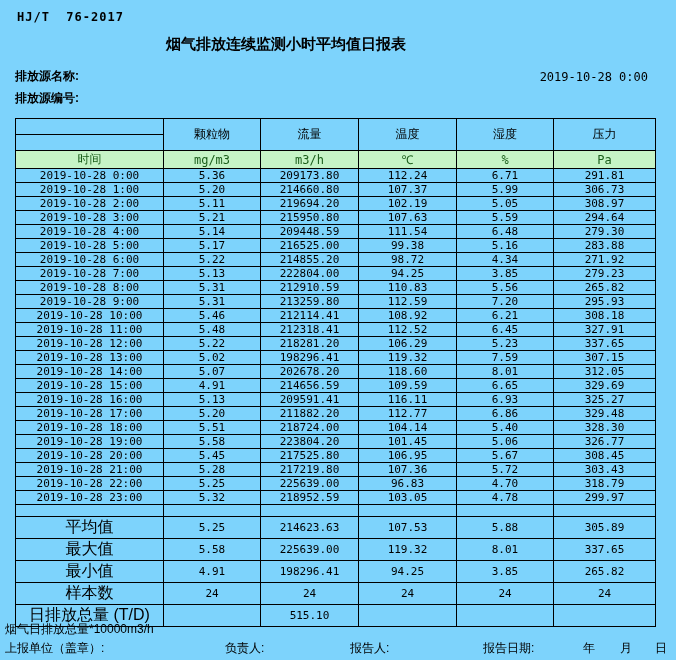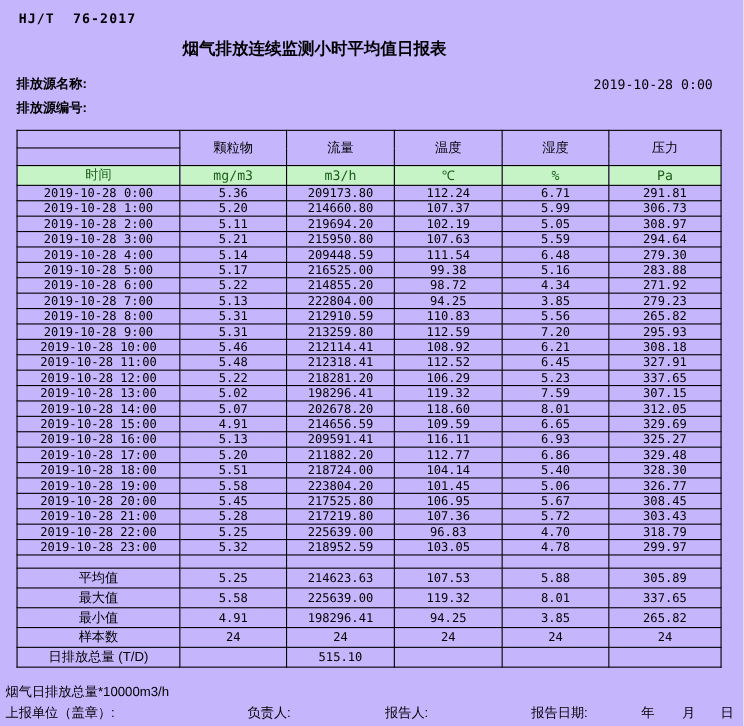--- a/index.html
+++ b/index.html
@@ -1,21 +1,21 @@
 <!DOCTYPE html>
 <html style="--green-band: #c6f4c6; --green-text: #1b5e1b;"><head>
 <meta charset="utf-8">
 <style>
   * { margin: 0; padding: 0; box-sizing: border-box; }
   html, body { background: #ffffff; }
   #page {
     position: relative;
     width: 676px;
     height: 660px;
-    background: #c4b5fd;
+    background: #7dd3fc;
     font-family: "Liberation Sans", "DejaVu Sans", sans-serif;
     color: #000000;
     overflow: hidden;
   }
   .std-no {
     position: absolute; top: 10px; left: 17px;
     font-size: 12px; font-weight: bold;
     font-family: "DejaVu Sans Mono", monospace;
     letter-spacing: 1px; white-space: pre;
   }
@@ -46,21 +46,21 @@
   tr.green-row td {
     height: 14px;
     background: var(--green-band, #c6f4c6);
     color: var(--green-text, #1b5e1b);
     font-size: 12px;
   }
   tr.green-row td.time-hd { font-size: 12px; font-family: "Liberation Sans", "DejaVu Sans", sans-serif; }
   tbody.data tr td { height: 13.7px; }
   tr.spacer td { height: 12px; }
   tbody.summary tr td { height: 14px; }
-  tbody.summary tr td:first-child { font-family: "Liberation Sans", "DejaVu Sans", sans-serif; font-size: 12px; }
+  tbody.summary tr td:first-child { font-family: "Liberation Sans", "DejaVu Sans", sans-serif; font-size: 16px; }
   .footnote {
     position: absolute; top: 621px; left: 5px; font-size: 12px;
   }
   .sign-line { position: absolute; top: 640px; left: 0; width: 572px; height: 16px; font-size: 12px; }
   .sign-line span { position: absolute; white-space: nowrap; }
   .lbl-unit { left: 5px; }
   .lbl-manager { left: 225px; }
   .lbl-reporter { left: 350px; }
   .lbl-rptdate { left: 483px; }
   .lbl-year { left: 583px; }

